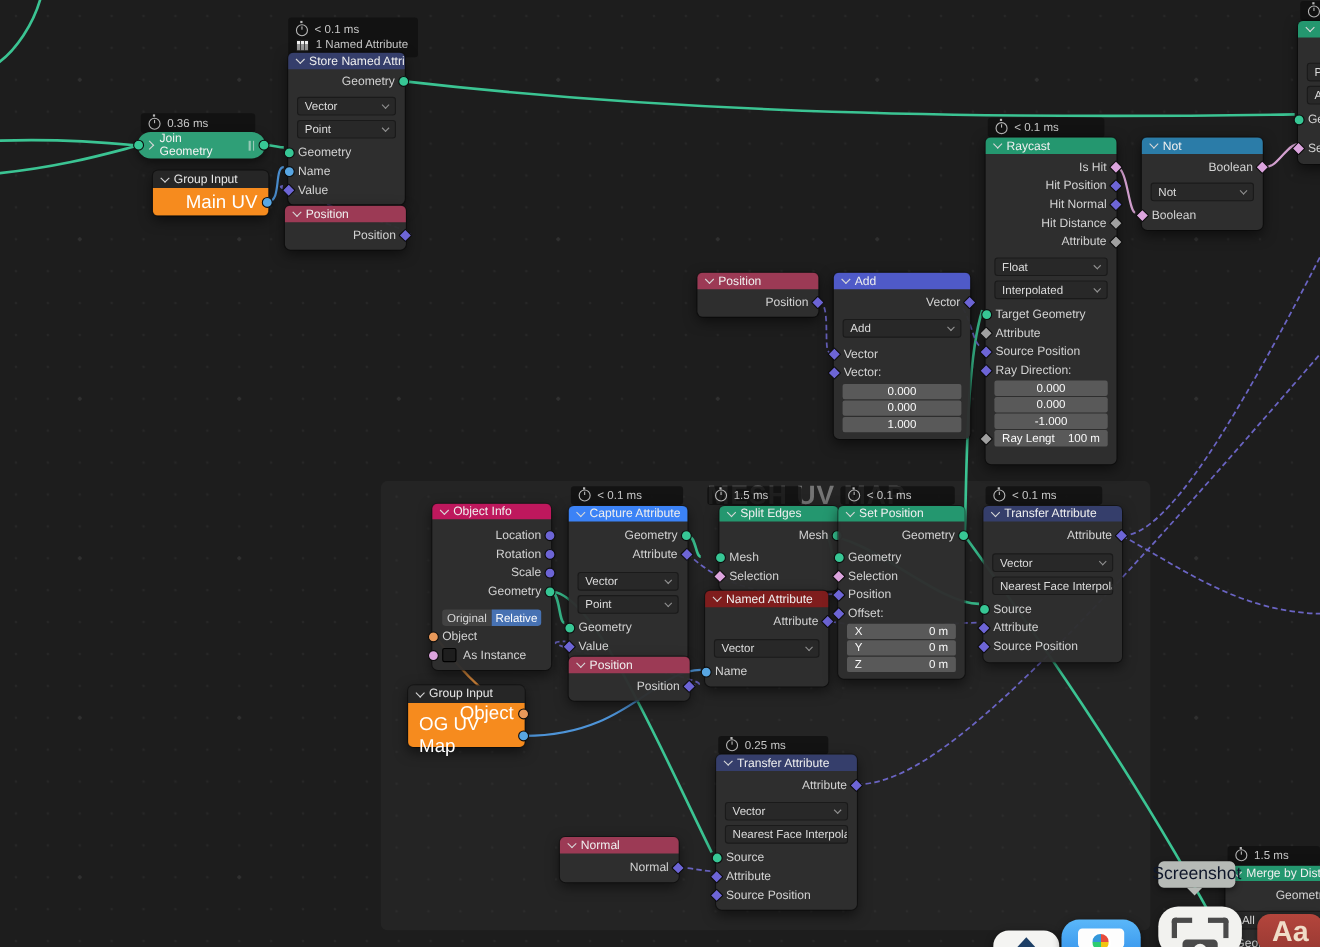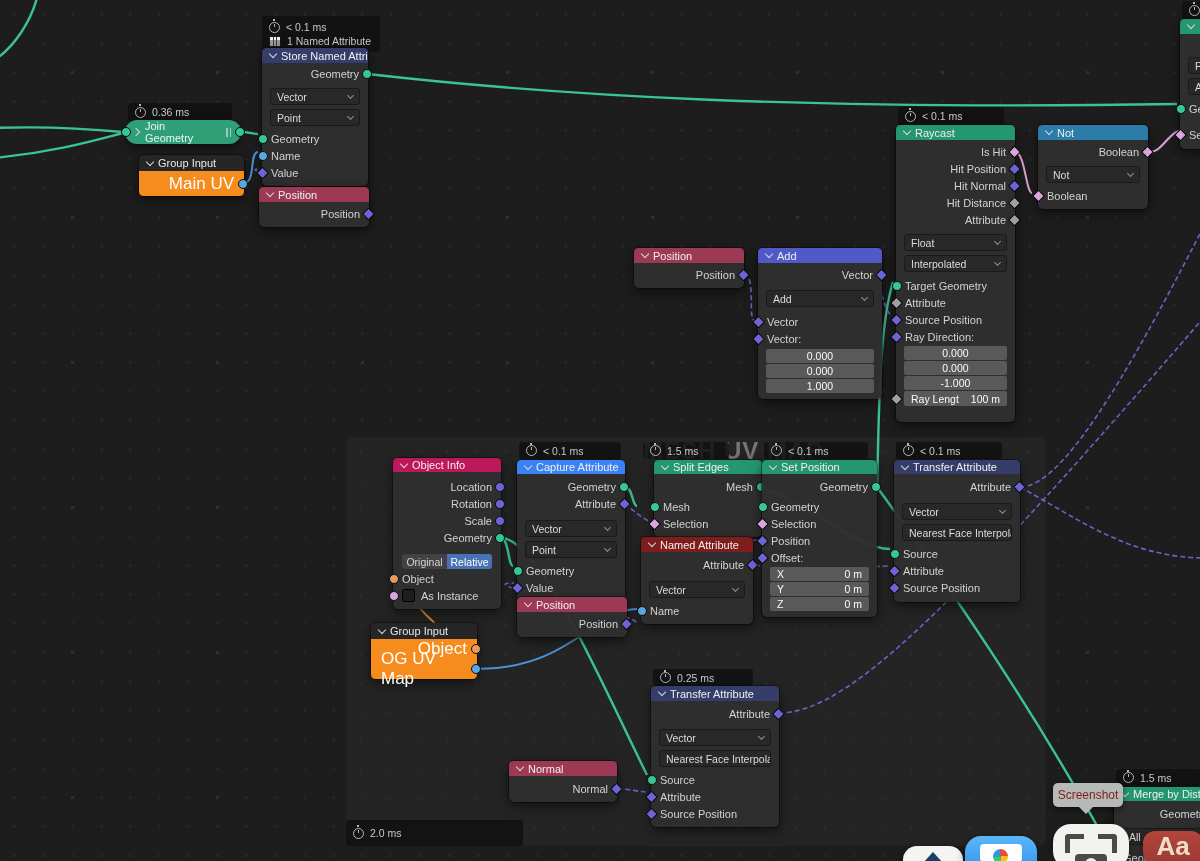--- a/index.html
+++ b/index.html
@@ -57,35 +57,31 @@
   .seg .on{background:#4772b3;color:#fff;border-radius:0 3px 3px 0}
   .cb{width:11px;height:11px;background:#1e1e1e;border:1px solid #000;border-radius:2px;margin-right:6px;flex:none}
   .pill{position:absolute;display:flex;align-items:center;gap:6px;padding:0 10px;background:#2f9f77;border-radius:12px;
      height:24px;font-size:11px;color:#f2f2f2;z-index:4;box-shadow:0 3px 9px rgba(0,0,0,.5)}
   .grip{margin-left:8px;display:flex;gap:2px}
   .grip i{display:block;width:1.5px;height:9px;background:rgba(235,235,235,.55)}
   .gi-head{height:16px;display:flex;align-items:center;gap:5px;padding:0 8px;background:#262626;border-radius:4px 4px 0 0;font-size:11px;color:#e8e8e8}
   .gi-body{background:#f68b1e;border-radius:0 0 4px 4px}
   .gi-row{position:relative;display:flex;align-items:center;justify-content:flex-end;padding:0 10px;font-size:17px;color:#fff}
   .tip{position:absolute;background:#b6bab6;border-radius:5px;display:flex;align-items:center;justify-content:center;
-     font-size:12px;color:#7f1d1d;z-index:21;box-shadow:0 2px 6px rgba(0,0,0,.5)}
+     font-size:16px;color:#0f172a;z-index:21;box-shadow:0 2px 6px rgba(0,0,0,.5)}
   .tip:after{content:"";position:absolute;left:26px;bottom:-7px;border:7px solid transparent;border-top-color:#b6bab6;border-bottom:0}
   .dock-icon{position:absolute;z-index:20;box-shadow:0 2px 8px rgba(0,0,0,.45)}
 </style>
 </head>
 <body>
 
 <div class="stage">
 
   <div class="frame" style="left:346px;top:437px;width:700px;height:409px">
     <div class="frame-label" style="left:297px;top:0px">MESH UV MAP</div>
-  </div>
-  <div class="tm" style="left:346px;top:820px;width:163px;height:26px;z-index:3">
-    <span class="ti"></span>
-      <span>2.0 ms</span>
   </div>
 
   <svg class="wires" width="1200" height="861" viewBox="0 0 1200 861">
     <path class="w-geo" d="M38,-6 C32,20 14,48 -6,60"></path>
     <path class="w-geo" d="M-6,128 C45,126 92,129 123,132"></path>
     <path class="w-geo" d="M-6,158 C55,152 96,140 123,133"></path>
     <path class="w-geo" d="M241,132 C249,132 253,134 258,134"></path>
     <path class="w-geo" d="M368,74 C560,96 800,110 1177,104"></path>
     <path class="w-geo" d="M501,538 C509,538 508,566 513,566"></path>
     <path class="w-geo" d="M501,538 C540,538 600,680 647,775"></path>

